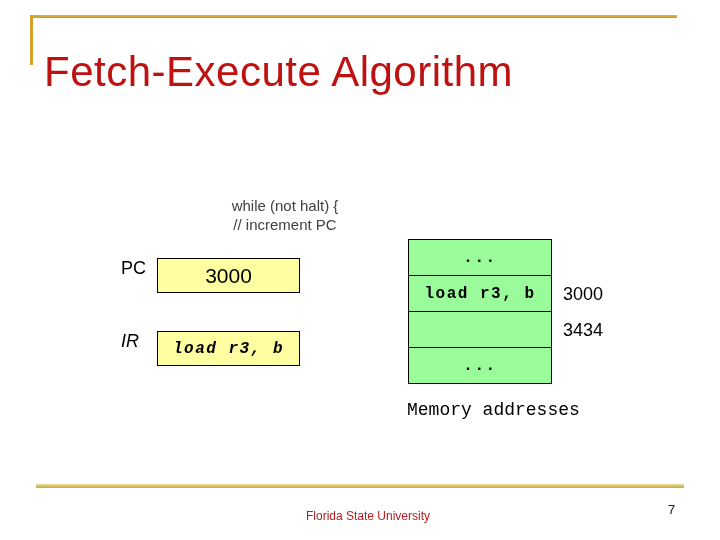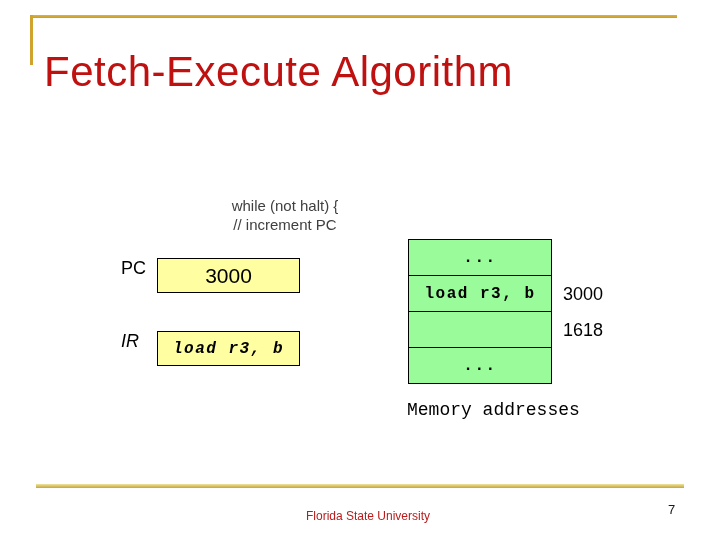--- a/index.html
+++ b/index.html
@@ -137,21 +137,21 @@
 <div class="abs memory-table">
   <div class="mem-row">
     <span>...</span>
     <span class="mem-address"></span>
   </div>
   <div class="mem-row">
     <span>load r3, b</span>
     <span class="mem-address">3000</span>
   </div>
   <div class="mem-row">
-    <span class="mem-address">1618</span>
+    <span class="mem-address">3434</span>
   </div>
   <div class="mem-row">
     <span>...</span>
     <span class="mem-address"></span>
   </div>
 </div>
 
 <div class="abs memory-caption">Memory addresses</div>
 
 <div class="abs footer-rule"></div>

